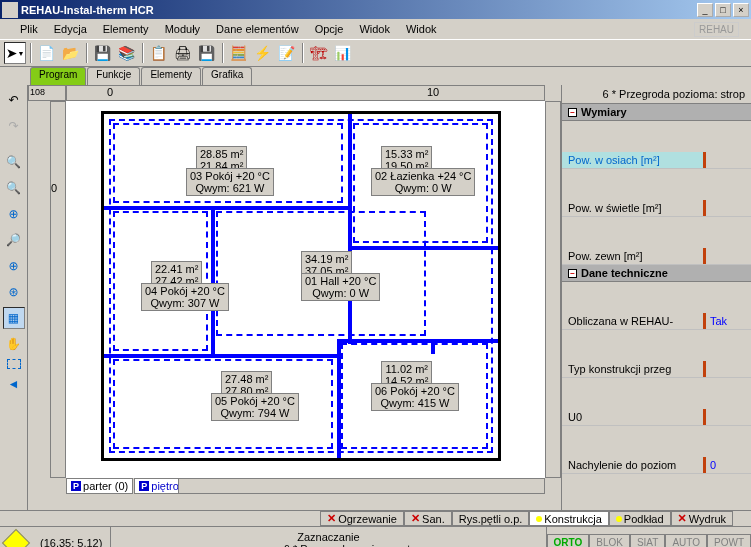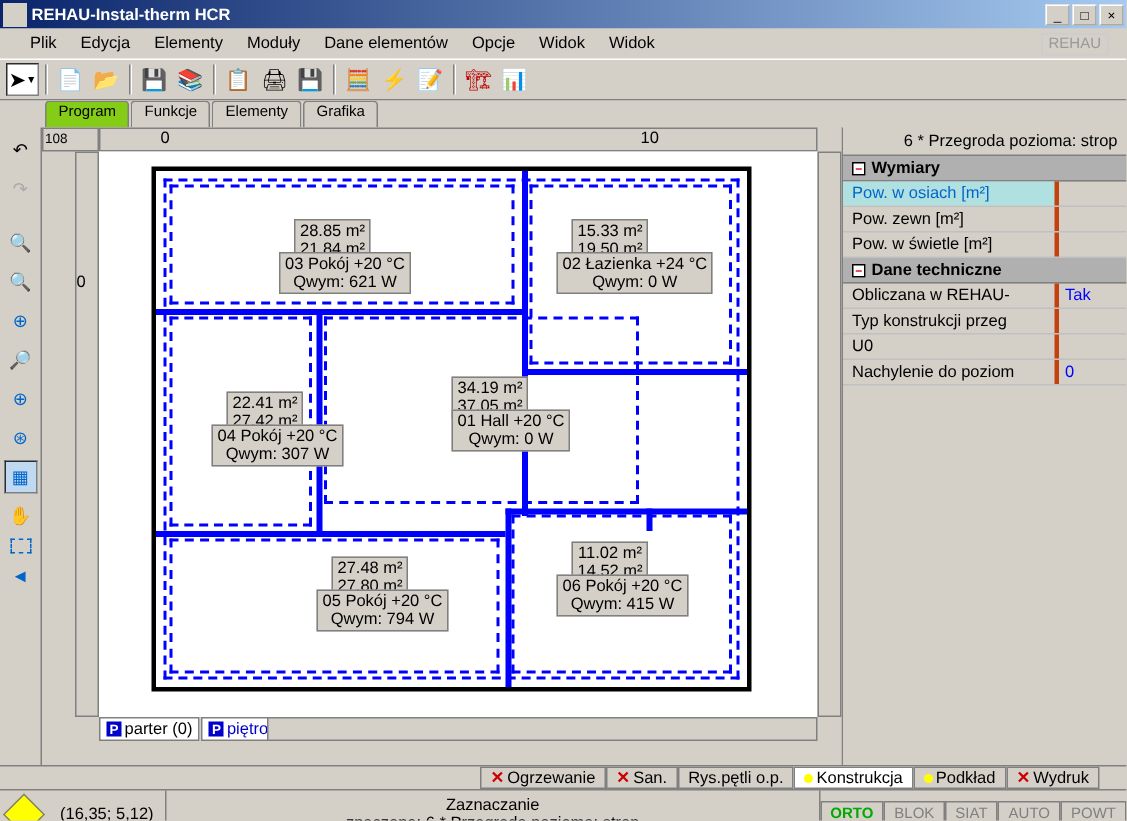--- a/index.html
+++ b/index.html
@@ -36,21 +36,21 @@
 .floor-tab.active { font-weight: normal; color: #0000cc; }
 .floorplan { position: absolute; top: 10px; left: 35px; width: 400px; height: 350px; }
 .wall-outer { position: absolute; inset: 0; border: 3px solid #000; }
 .heat-zone { position: absolute; border: 2px dashed #0000ff; }
 .wall-line { position: absolute; background: #0000ff; }
 .room-label { position: absolute; font-size: 7px; background: #d4d0c8; border: 1px solid #808080; padding: 1px 3px; text-align: center; line-height: 1.1; }
 .right-panel { width: 190px; background: #d4d0c8; border-left: 1px solid #808080; display: flex; flex-direction: column; }
 .panel-header { padding: 3px 6px; text-align: right; font-size: 11px; border-bottom: 1px solid #808080; }
 .panel-section-header { background: #b0b0b0; padding: 2px 6px; font-weight: bold; display: flex; align-items: center; border-bottom: 1px solid #808080; }
 .panel-section-header .toggle { width: 9px; height: 9px; border: 1px solid #000; background: #fff; font-size: 8px; display: flex; align-items: center; justify-content: center; margin-right: 4px; color: #c00; }
-.panel-row { display: flex; border-bottom: 1px solid #c0c0c0; }
+.panel-row { display: flex; border-bottom: 1px solid #c0c0c0; margin-top: 31px; }
 .panel-label { flex: 1; padding: 2px 6px; }
 .panel-label.highlight { color: #0066cc; background: #b0e0e0; }
 .panel-value { width: 48px; padding: 2px 4px; border-left: 3px solid #c2410c; color: #0000ff; }
 .bottom-tabs { height: 16px; display: flex; background: #d4d0c8; border-top: 1px solid #808080; justify-content: flex-end; padding-right: 18px; }
 .btab { padding: 0 6px; border: 1px solid #808080; font-size: 10px; display: flex; align-items: center; gap: 2px; cursor: pointer; background: #d4d0c8; }
 .btab .x { color: #c00; font-weight: bold; }
 .btab .dot { width: 6px; height: 6px; background: #ff0; border-radius: 50%; }
 .btab.active { background: #fff; align-items: center; }
 .statusbar { height: 32px; background: #d4d0c8; display: flex; align-items: center; border-top: 1px solid #808080; font-size: 10px; }
 .status-icon { width: 20px; height: 20px; background: #ffff00; transform: rotate(45deg); margin: 0 6px; border: 1px solid #808080; }
@@ -225,25 +225,25 @@
     <div class="panel-section-header">
         <span class="toggle">−</span>
         <span>Wymiary</span>
       </div>
     <div id="rows1">
         <div class="panel-row">
           <div class="panel-label highlight">Pow. w osiach [m²]</div>
           <div class="panel-value"></div>
         </div>
         <div class="panel-row">
+          <div class="panel-label ">Pow. w świetle [m²]</div>
+          <div class="panel-value"></div>
+        </div>
+        <div class="panel-row">
           <div class="panel-label ">Pow. zewn [m²]</div>
-          <div class="panel-value"></div>
-        </div>
-        <div class="panel-row">
-          <div class="panel-label ">Pow. w świetle [m²]</div>
           <div class="panel-value"></div>
         </div>
       </div>
     <div class="panel-section-header">
         <span class="toggle">−</span>
         <span>Dane techniczne</span>
       </div>
     <div id="rows2">
         <div class="panel-row">
           <div class="panel-label ">Obliczana w REHAU-</div>

